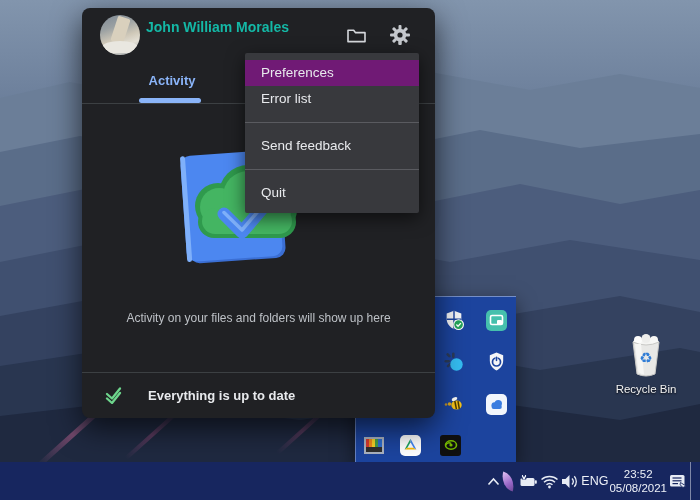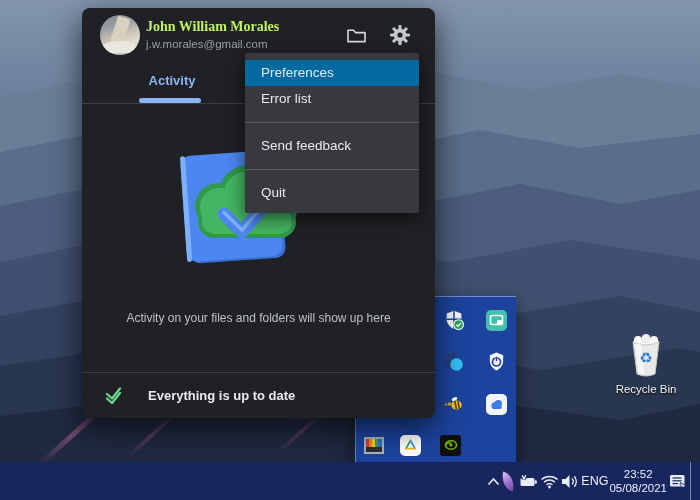--- a/index.html
+++ b/index.html
@@ -37,21 +37,21 @@
   
   .drive-popup{position:absolute;left:82px;top:8px;width:353px;height:410px;z-index:2;
     background:#202124;border-radius:8px;box-shadow:0 10px 30px rgba(0,0,0,.65);}
   .dp-header{position:absolute;left:0;top:0;width:100%;height:62px;}
   .avatar{position:absolute;left:18px;top:7px;width:40px;height:40px;border-radius:50%;overflow:hidden;
     background:linear-gradient(160deg,#7d8894 0%,#9aa0a2 30%,#cfc8b8 55%,#e4e0d5 72%,#8f979e 100%);}
   .avatar::before{content:"";position:absolute;left:14px;top:2px;width:13px;height:26px;background:#d9d0bd;
     transform:rotate(18deg);border-radius:2px;}
   .avatar::after{content:"";position:absolute;left:2px;top:26px;width:36px;height:12px;background:#e9e7e0;
     border-radius:50% 50% 0 0;}
-  .user-name{position:absolute;left:64px;top:11px;font-size:14px;font-weight:bold;color:#bef264;font-family:Liberation Serif, serif;}
+  .user-name{position:absolute;left:64px;top:11px;font-size:14px;font-weight:bold;color:#14b8a6;}
   .user-email{position:absolute;left:64px;top:30px;font-size:11.5px;color:#9aa0a6;}
   .hdr-btn{position:absolute;top:17px;width:24px;height:24px;display:flex;align-items:center;justify-content:center;cursor:pointer;}
   .folder-btn{left:262px;}
   .gear-btn{left:306px;}
   .tab-label{position:absolute;left:40px;top:65px;width:100px;text-align:center;
     font-size:13px;font-weight:bold;color:#8ab4f8;cursor:pointer;}
   .tab-underline{position:absolute;left:57px;top:90px;width:62px;height:5px;border-radius:3px;background:#8ab4f8;}
   .dp-sep{position:absolute;left:0;top:95px;width:100%;height:1px;background:#3c4043;}
   .illustration{position:absolute;left:58px;top:120px;}
   .empty-title{position:absolute;left:0;top:279px;width:100%;text-align:center;
@@ -60,21 +60,21 @@
     font-size:12px;color:#bdc1c6;}
   .status-sep{position:absolute;left:0;top:364px;width:100%;height:1px;background:#3c4043;}
   .status-row{position:absolute;left:0;top:365px;width:100%;height:45px;}
   .status-check{position:absolute;left:22px;top:13px;}
   .status-label{position:absolute;left:66px;top:15px;font-size:13px;font-weight:bold;color:#e8eaed;}
 
   
   .context-menu{position:absolute;left:245px;top:53px;width:174px;z-index:3;background:#38393d;
     border-radius:2px;box-shadow:0 5px 18px rgba(0,0,0,.6);padding:7px 0;}
   .menu-item{height:26px;line-height:26px;padding-left:16px;font-size:13.5px;color:#e8eaed;cursor:pointer;}
-  .menu-item.highlighted{background:#0369a1;}
+  .menu-item.highlighted{background:#701a75;}
   .menu-sep{height:1px;background:#5a5b60;margin:10px 0;}
 
   
   .taskbar{position:absolute;left:0;top:462px;width:700px;height:38px;z-index:4;background:#17265f;}
   .tray{position:absolute;right:0;top:0;height:100%;display:flex;align-items:center;gap:1px;padding-right:5px;}
   .tray-item{display:flex;align-items:center;justify-content:center;cursor:pointer;}
   .lang{font-size:12.5px;color:#eef1f8;}
   .clock{font-size:11.5px;color:#eef1f8;text-align:center;line-height:14px;}
   .feather{width:14px;height:17px;background:linear-gradient(135deg,#e2c2f4,#9a68c8 60%,#6f4898);
     border-radius:0 100% 0 100%;transform:rotate(14deg);}
@@ -207,21 +207,20 @@
           <circle cx="9" cy="6" r="1.6" fill="#76b900"></circle>
         </svg>
       </div>
     </div>
   </div>
 
   <div class="drive-popup">
     <div class="dp-header">
       <div class="avatar"></div>
       <div class="user-name">John William Morales</div>
-      <div class="user-email">j.w.morales@gmail.com</div>
       <div class="hdr-btn folder-btn">
         <span>
           <svg width="21" height="17" viewBox="0 0 22 18">
             <path d="M2 3.5h6l2 2.5h10v9.5H2z" fill="none" stroke="#d5d8dc" stroke-width="1.7" stroke-linejoin="round"></path>
           </svg>
         </span>
       </div>
       <div class="hdr-btn gear-btn">
         <span>
           <svg width="22" height="22" viewBox="0 0 22 22">

